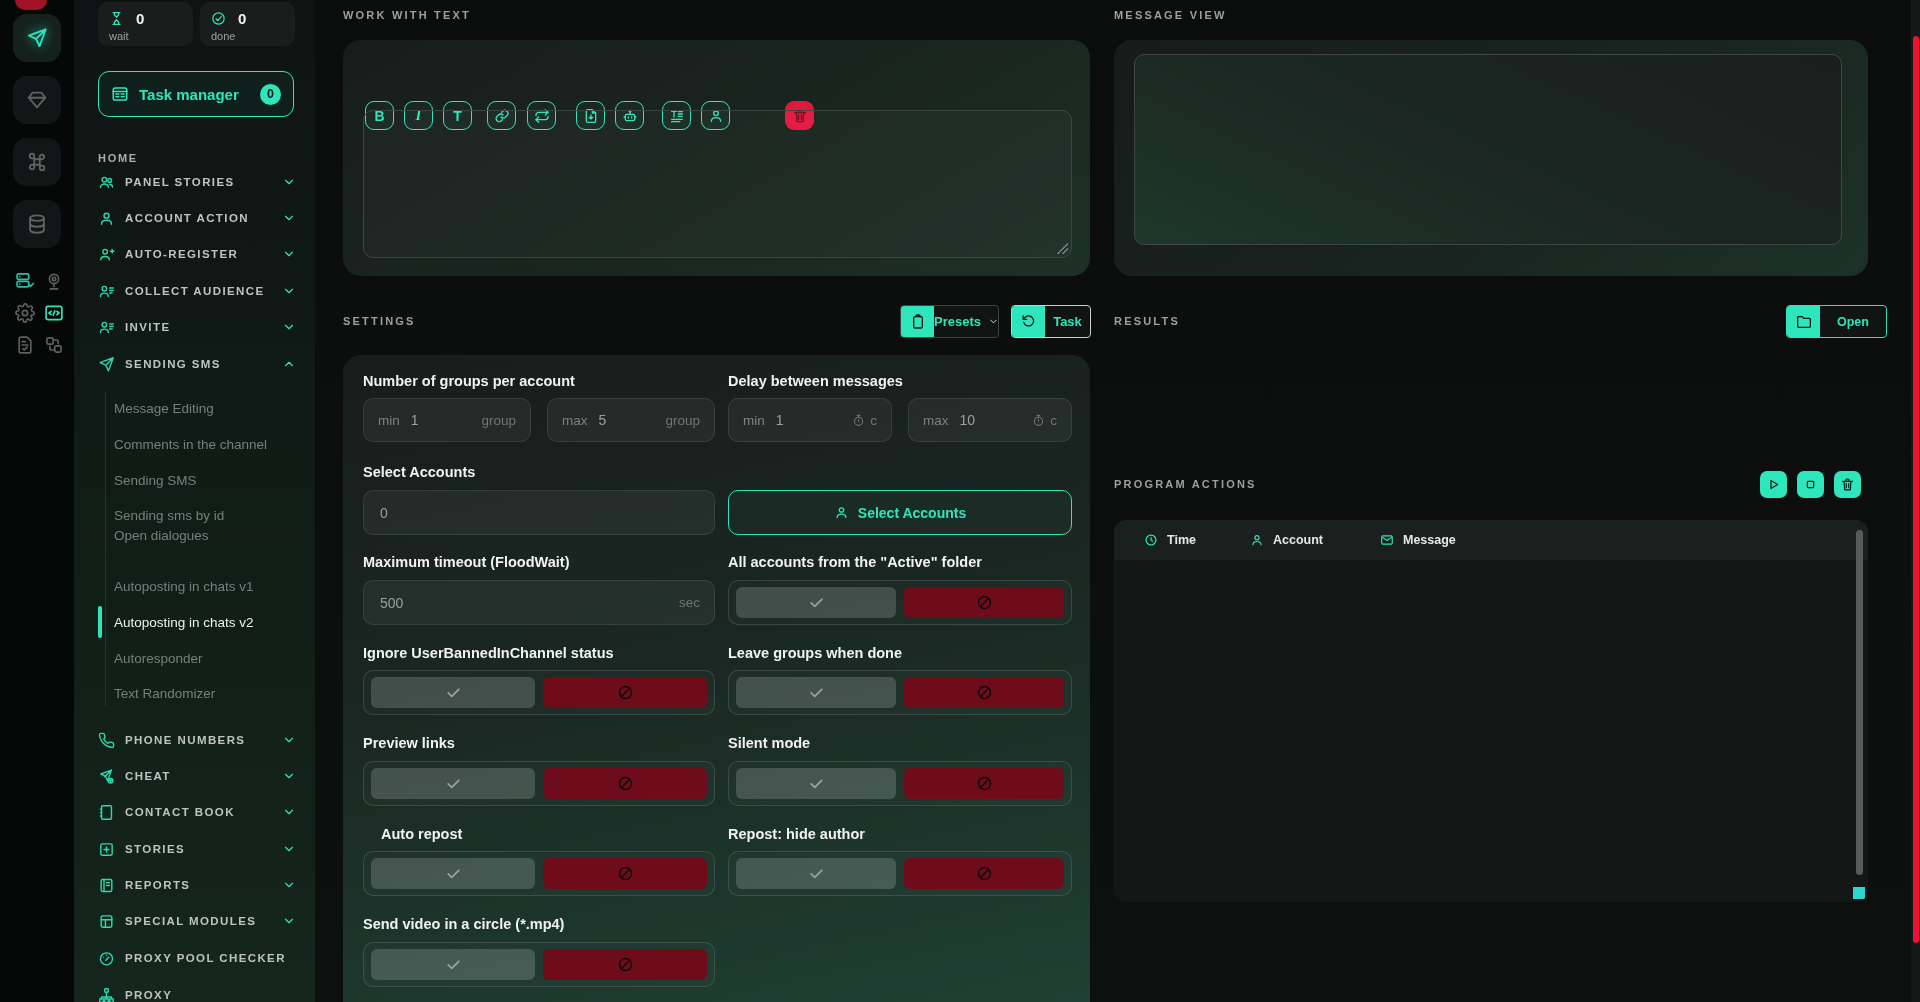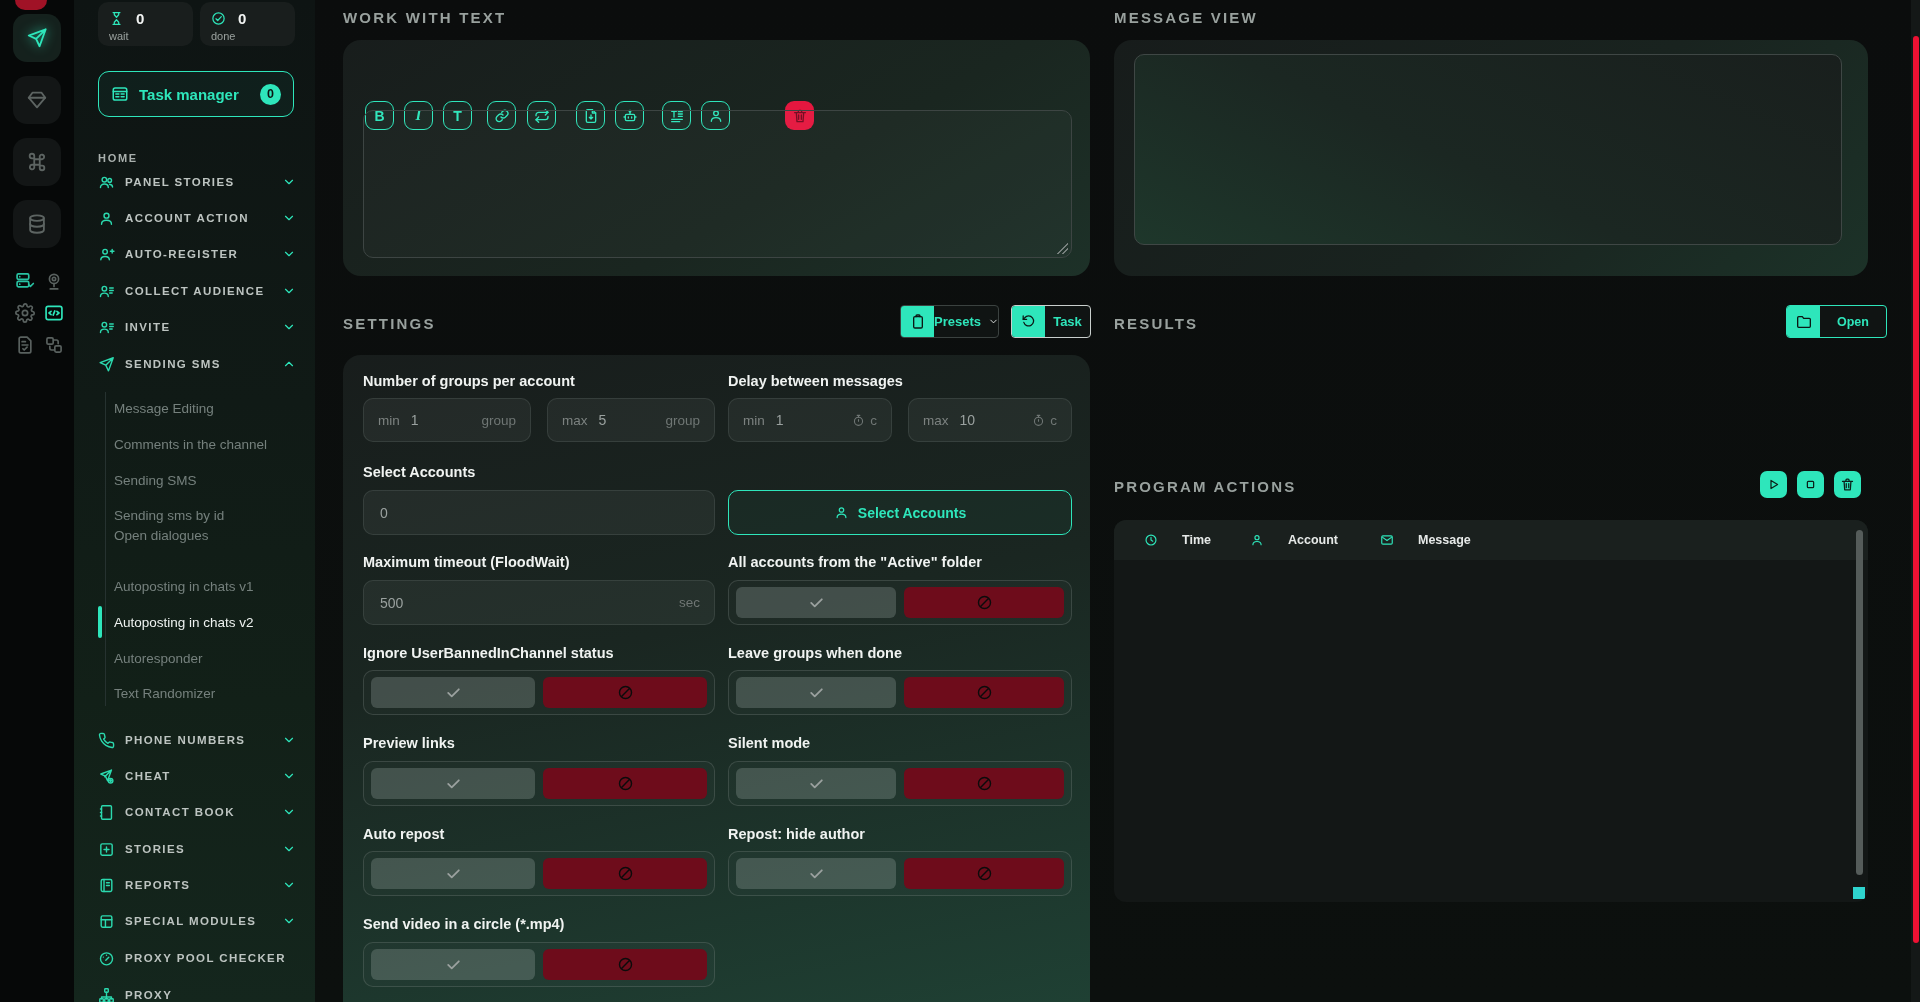--- a/index.html
+++ b/index.html
@@ -39,21 +39,21 @@
   .nav-ch{margin-left:auto;color:#2ee6bb;width:14px;height:14px;flex:none}
   .nav-ch.up svg{transform:rotate(180deg)}
   .home{color:#a9b0ad;font-size:11px;font-weight:700;letter-spacing:1.7px}
   .sub-line{position:absolute;left:31px;top:392px;width:1px;height:314px;background:#263230}
   .sub-bar{position:absolute;left:24px;top:606px;width:4px;height:32px;border-radius:2px;background:#2ee6bb}
   .sub-row{position:absolute;left:40px;width:185px;height:30px;display:flex;align-items:center;
            color:#75807d;font-size:13.5px;cursor:pointer;white-space:nowrap}
   .sub-row.active{color:#eef2f0}
 
   
-  .sec-title{position:absolute;font-size:15px;font-weight:700;letter-spacing:2.2px;color:#99a19e;white-space:nowrap}
+  .sec-title{position:absolute;font-size:11px;font-weight:700;letter-spacing:2.2px;color:#99a19e;white-space:nowrap}
   .panel{position:absolute;border-radius:18px}
   #p-wwt{left:343px;top:40px;width:747px;height:236px;background:linear-gradient(150deg,#181d1c 0%,#1a2620 60%,#1d3128 100%)}
   #p-set{left:343px;top:355px;width:747px;height:665px;background:linear-gradient(168deg,#181d1c 0%,#1a2621 42%,#1f4134 100%)}
   #p-mv{left:1114px;top:40px;width:754px;height:236px;background:linear-gradient(140deg,#171c1b 0%,#19231f 55%,#1c3228 100%)}
   #mv-box{position:absolute;left:1134px;top:54px;width:708px;height:191px;border-radius:10px;border:1px solid #3f4745;
           background:linear-gradient(205deg,#191f1d 0%,#1b2722 55%,#1e372b 100%);box-sizing:border-box}
 
   
   .tbtn{position:absolute;top:61px;width:29px;height:29px;border:1.5px solid #2ee6bb;border-radius:9px;
         background:rgba(46,230,187,.04);color:#2ee6bb;display:flex;align-items:center;justify-content:center;
@@ -94,21 +94,21 @@
           background:rgba(255,255,255,.02);box-sizing:border-box;display:flex;gap:8px;padding:6px 7px}
   .tseg{flex:1;border-radius:6px;display:flex;align-items:center;justify-content:center;cursor:pointer}
   .tseg.on{background:rgba(186,196,192,.24);color:#9ba19f}
   .tseg.off{background:#6e0c1b;color:#0b0b0b}
 
   
   .pa-btn{position:absolute;top:471px;width:27px;height:27px;border-radius:7px;background:#2ee6bb;
           color:#0b2019;display:flex;align-items:center;justify-content:center;cursor:pointer}
   #table{position:absolute;left:1114px;top:520px;width:754px;height:382px;border-radius:12px;background:#131716;overflow:hidden}
   .thead{position:relative;height:40px;background:#1a201e}
-  .thcol{position:absolute;top:0;height:40px;display:flex;align-items:center;gap:24px;font-size:12.5px;
+  .thcol{position:absolute;top:0;height:40px;display:flex;align-items:center;gap:9px;font-size:12.5px;
          font-weight:700;color:#e6e9e8}
   .thcol .cic{color:#2ee6bb;width:14px;height:14px}
   .tscroll{position:absolute;right:5px;top:10px;width:7px;height:345px;border-radius:4px;background:#555c5a;cursor:pointer}
   .grip2{position:absolute;right:3px;bottom:3px;width:12px;height:12px;background:#2ed4ce;cursor:pointer}
 
   
   .wsb-track{position:absolute;right:0;top:0;width:9px;height:1002px;background:#141817}
   .wsb-thumb{position:absolute;right:1px;top:36px;width:6px;height:907px;border-radius:3px;background:#ee1133;cursor:pointer}
 </style>
 </head>
@@ -839,21 +839,21 @@
       </div>
     <div class="tseg off">
         <span>
           <svg class="sv" width="17" height="17" viewBox="0 0 24 24">
             <use href="#i-ban"></use>
           </svg>
         </span>
       </div>
   </div>
 
-  <div class="flabel" style="left:363px;top:826px">Auto repost</div>
+  <div class="flabel" style="left:381px;top:826px">Auto repost</div>
   <div class="flabel" style="left:728px;top:826px">Repost: hide author</div>
   <div class="toggle" style="left:363px;top:851px;width:352px">
     <div class="tseg on">
         <span>
           <svg class="sv" width="17" height="17" viewBox="0 0 24 24" style="stroke-width:2.5">
             <use href="#i-check"></use>
           </svg>
         </span>
       </div>
     <div class="tseg off">

